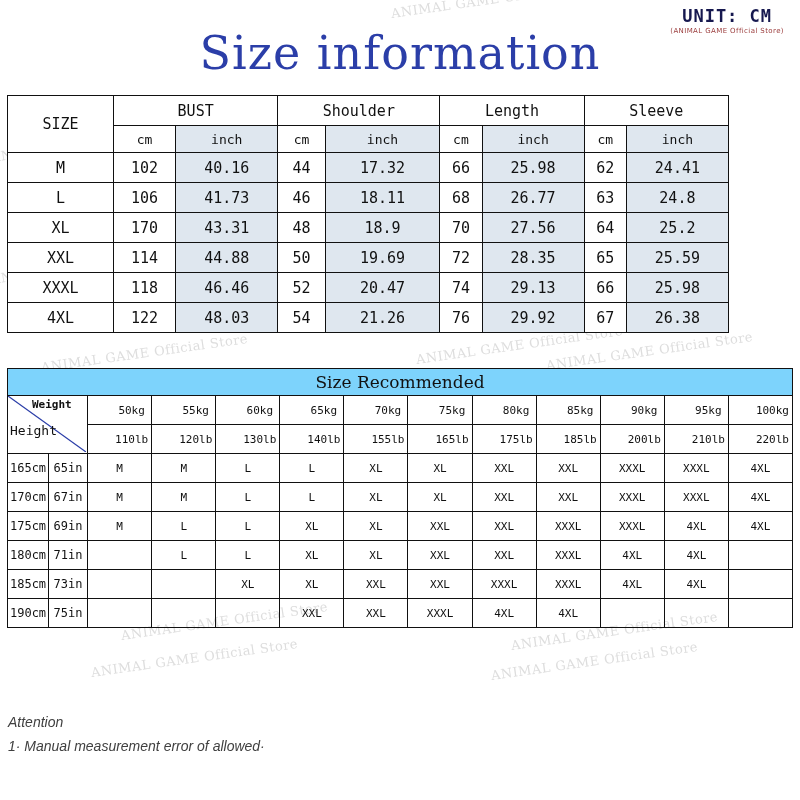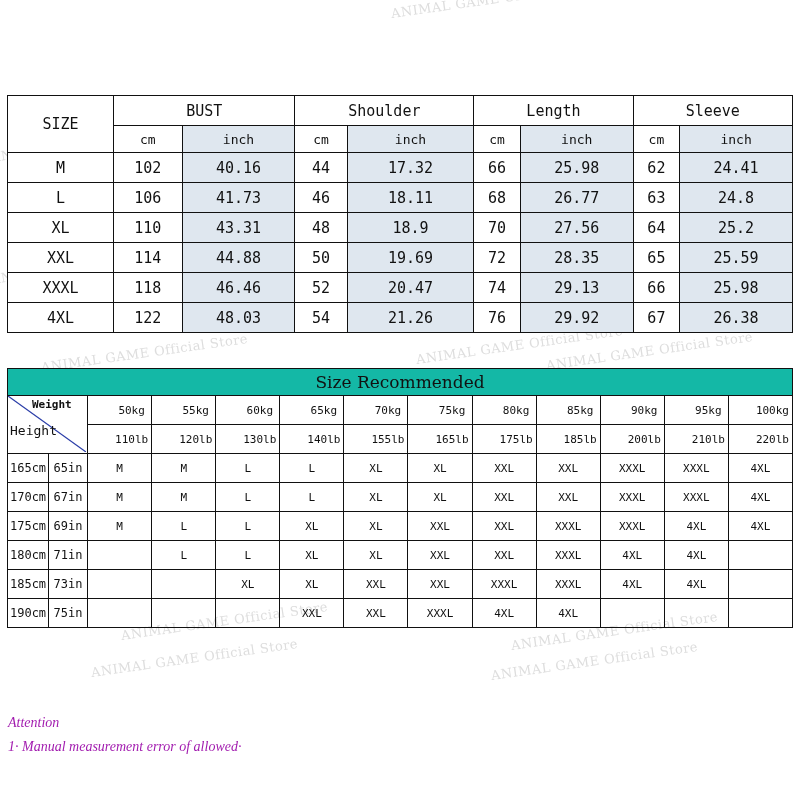--- a/index.html
+++ b/index.html
@@ -56,21 +56,21 @@
     color:#2b3ea8;
     letter-spacing:1px;
     z-index:6;
   }
 
   
   table{border-collapse:collapse;}
   .sizetable{
     position:absolute;
     left:7px;top:95px;
-    width:786px;
+    width:722px;
     z-index:6;
     background:transparent;
   }
   .sizetable td,.sizetable th{
     border:1px solid #111;
     text-align:center;
     font-family:"DejaVu Sans Mono", monospace;
     font-size:15px;
     height:29px;
     padding:0;
@@ -97,21 +97,21 @@
     text-align:center;
     font-family:"DejaVu Sans Mono", monospace;
     font-size:11px;
     height:28px;
     padding:0;
     background:transparent;
   }
   .rec .rectitle{
     font-family:"DejaVu Serif", serif;
     font-size:17px;
-    background:#14b8a6;
+    background:#7dd3fc;
     height:26px;
   }
   .rec .hdr{font-size:12px;background:transparent;}
   .rec .corner{
     width:78px;
     position:relative;
     padding:0;
     background:transparent;
   }
   .rec .corner .wt{
@@ -132,24 +132,24 @@
   .c-l5{background:#a9abac;}
   .c-b1{background:#dde5f2;}
   .c-b2{background:#b9c9e8;}
   .c-b3{background:#9fb6e0;}
 
   
   .attn{
     position:absolute;
     left:8px;top:712px;
     z-index:6;
-    font-family:Liberation Serif, serif;
+    font-family:Liberation Sans, sans-serif;
     font-style:italic;
     font-size:14px;
-    color:#a21caf;
+    color:#404040;
     line-height:1.55;
     width:784px;
   }
   .attn .head{font-size:14px;margin-bottom:2px;}
   .attn .line{font-size:14px;}
 </style>
 </head>
 <body>
 
 <div class="page">
@@ -158,20 +158,25 @@
   <div class="wm" style="left:-10px;top:150px;transform:rotate(-8deg);">ANIMAL GAME Official Store</div>
   <div class="wm" style="left:-10px;top:272px;transform:rotate(-8deg);">ANIMAL GAME Official Store</div>
   <div class="wm" style="left:40px;top:360px;transform:rotate(-8deg);">ANIMAL GAME Official Store</div>
   <div class="wm" style="left:415px;top:352px;transform:rotate(-8deg);">ANIMAL GAME Official Store</div>
   <div class="wm" style="left:545px;top:358px;transform:rotate(-8deg);">ANIMAL GAME Official Store</div>
   <div class="wm" style="left:120px;top:628px;transform:rotate(-8deg);">ANIMAL GAME Official Store</div>
   <div class="wm" style="left:90px;top:665px;transform:rotate(-8deg);">ANIMAL GAME Official Store</div>
   <div class="wm" style="left:510px;top:638px;transform:rotate(-8deg);">ANIMAL GAME Official Store</div>
   <div class="wm" style="left:490px;top:668px;transform:rotate(-8deg);">ANIMAL GAME Official Store</div>
 
+  <div class="unit">
+    <div class="main">UNIT: CM</div>
+    <div class="sub">(ANIMAL GAME Official Store)</div>
+  </div>
+  <div class="title">Size information</div>
 
   <table class="sizetable">
     <tbody id="size-table-body">
         <tr>
           <td class="sizecol sizehead" rowspan="2">SIZE</td>
           <td class="grp" colspan="2">BUST</td>
           <td class="grp" colspan="2">Shoulder</td>
           <td class="grp" colspan="2">Length</td>
           <td class="grp" colspan="2">Sleeve</td>
         </tr>
@@ -202,21 +207,21 @@
           <td class="inchcell">41.73</td>
           <td class="">46</td>
           <td class="inchcell">18.11</td>
           <td class="">68</td>
           <td class="inchcell">26.77</td>
           <td class="">63</td>
           <td class="inchcell">24.8</td>
         </tr>
         <tr>
           <td>XL</td>
-          <td class="">110</td>
+          <td class="">170</td>
           <td class="inchcell">43.31</td>
           <td class="">48</td>
           <td class="inchcell">18.9</td>
           <td class="">70</td>
           <td class="inchcell">27.56</td>
           <td class="">64</td>
           <td class="inchcell">25.2</td>
         </tr>
         <tr>
           <td>XXL</td>

